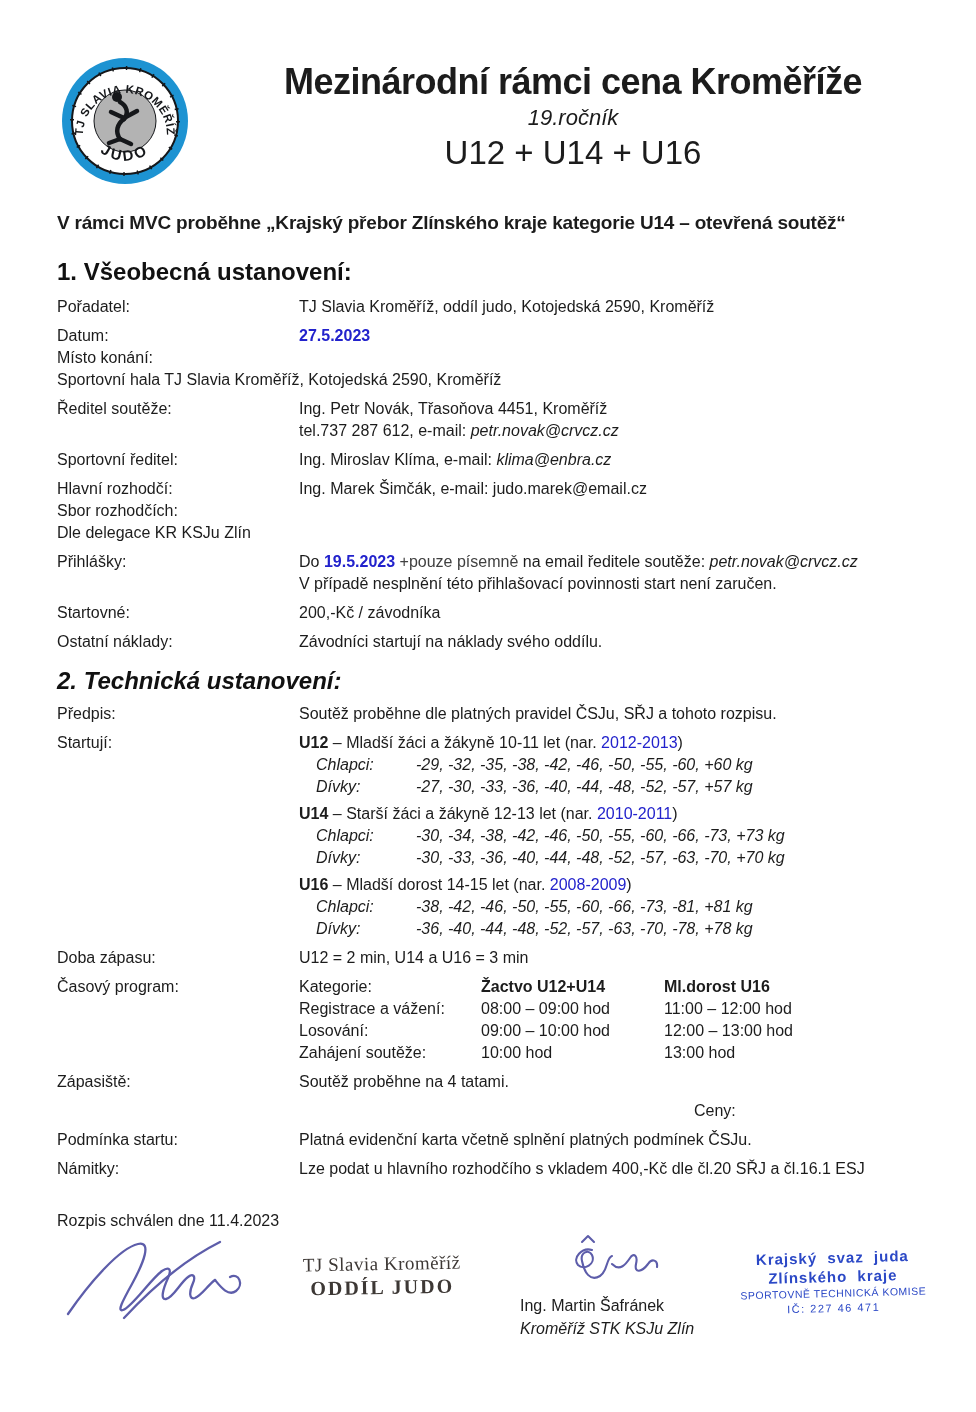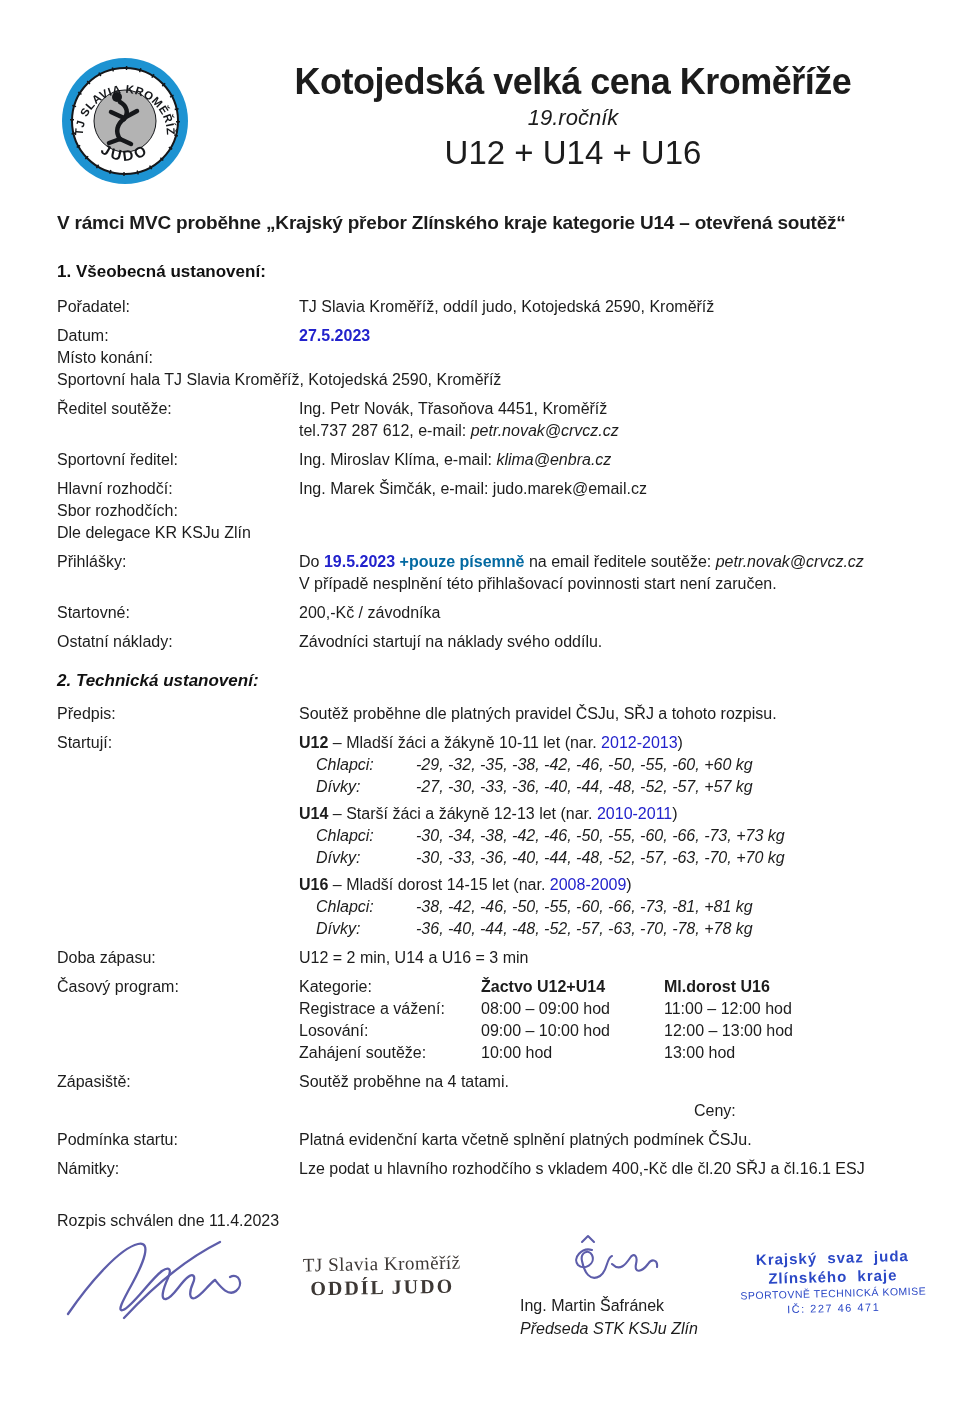--- a/index.html
+++ b/index.html
@@ -15,29 +15,29 @@
   .header{position:relative;padding-top:60px;}
   .logo{position:absolute;left:60px;top:56px;width:130px;height:130px;}
   .titles{margin-left:170px;text-align:center;}
   .main-title{font-size:36px;line-height:44px;font-weight:bold;letter-spacing:-0.5px;}
   .edition{font-size:22px;line-height:28px;font-style:italic;}
   .cats{font-size:33px;line-height:42px;}
   
   .subtitle{margin:36px 36px 0 57px;font-weight:bold;font-size:19px;line-height:26px;letter-spacing:-0.2px;}
   
   .content{padding:0 40px 0 57px;}
-  h2{font-size:17px;line-height:28px;margin:22px 0 10px 0;font-weight:bold;color:#111;}
+  h2{font-size:24px;line-height:28px;margin:22px 0 10px 0;font-weight:bold;color:#111;}
   h2.second{margin-top:14px;margin-bottom:8px;font-style:italic;}
   .row{display:flex;margin-top:7px;justify-content:flex-end;}
   .row.tight{margin-top:0;flex-direction:column;}
   .lbl{width:242px;flex:none;}
   .val{flex:1;}
   .blue{color:#2222cc;}
   .bold{font-weight:bold;}
-  .red{color:#0369a1;font-weight:bold;}
+  .red{color:#404040;font-weight:normal;}
   .em{font-style:italic;}
   
   .cat{margin-top:5px;}
   .cat:first-child{margin-top:0;}
   .wrow{display:flex;font-style:italic;}
   .wrow .sub{width:100px;flex:none;margin-left:17px;}
   
   .sched{display:grid;grid-template-columns:182px 183px auto;}
   .sched .hd{font-weight:bold;}
   
@@ -89,21 +89,21 @@
       <path id="arcTop" d="M23,79 A42,42 0 1 1 107,79" fill="none"></path>
       <path id="arcBottom" d="M30,84 A40,40 0 0 0 100,84" fill="none"></path>
       <text font-family="Liberation Sans, DejaVu Sans, sans-serif" font-size="11.5" font-weight="bold" fill="#15171a" letter-spacing="0.6">
         <textPath href="#arcTop" startOffset="50%" text-anchor="middle">TJ SLAVIA KROMĚŘÍŽ</textPath>
       </text>
       <text font-family="Liberation Sans, DejaVu Sans, sans-serif" font-size="15" font-weight="bold" fill="#15171a" letter-spacing="3">
         <textPath href="#arcBottom" startOffset="50%" text-anchor="middle">JUDO</textPath>
       </text>
     </svg>
     <div class="titles">
-      <div class="main-title">Kotojedská velká cena Kroměříže</div>
+      <div class="main-title">Mezinárodní rámci cena Kroměříže</div>
       <div class="edition">19.ročník</div>
       <div class="cats">U12 + U14 + U16</div>
     </div>
   </div>
 
   <div class="subtitle">V rámci MVC proběhne „Krajský přebor Zlínského kraje kategorie U14 – otevřená soutěž“</div>
 
   <div class="content">
 
     <h2>1. Všeobecná ustanovení:</h2>
@@ -286,18 +286,18 @@
     <div class="stamp-blue">
       <div class="b1">Krajský svaz juda</div>
       <div class="b1">Zlínského kraje</div>
       <div class="b2">SPORTOVNĚ TECHNICKÁ KOMISE</div>
       <div class="b3">IČ: 227 46 471</div>
     </div>
 
 
     <div class="signer right">
       <div class="name">Ing. Martin Šafránek</div>
-      <div class="role">Předseda STK KSJu Zlín</div>
+      <div class="role">Kroměříž STK KSJu Zlín</div>
     </div>
 
   </div>
 
 </div>
 
 </body></html>

